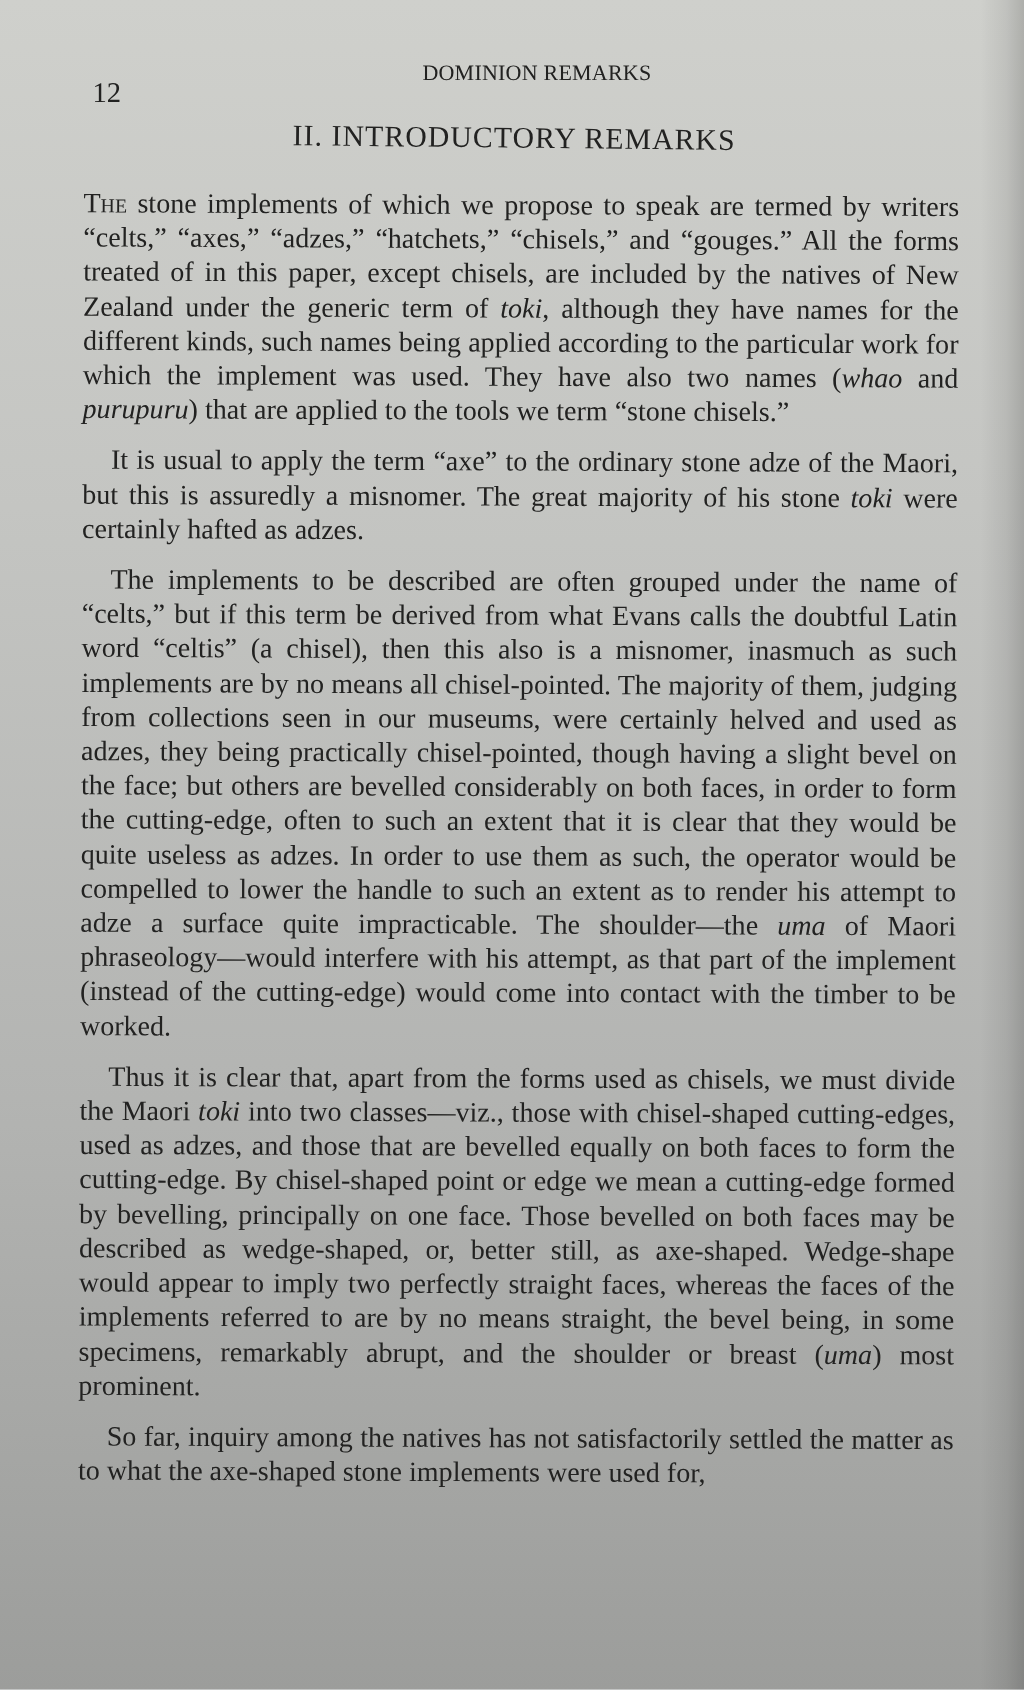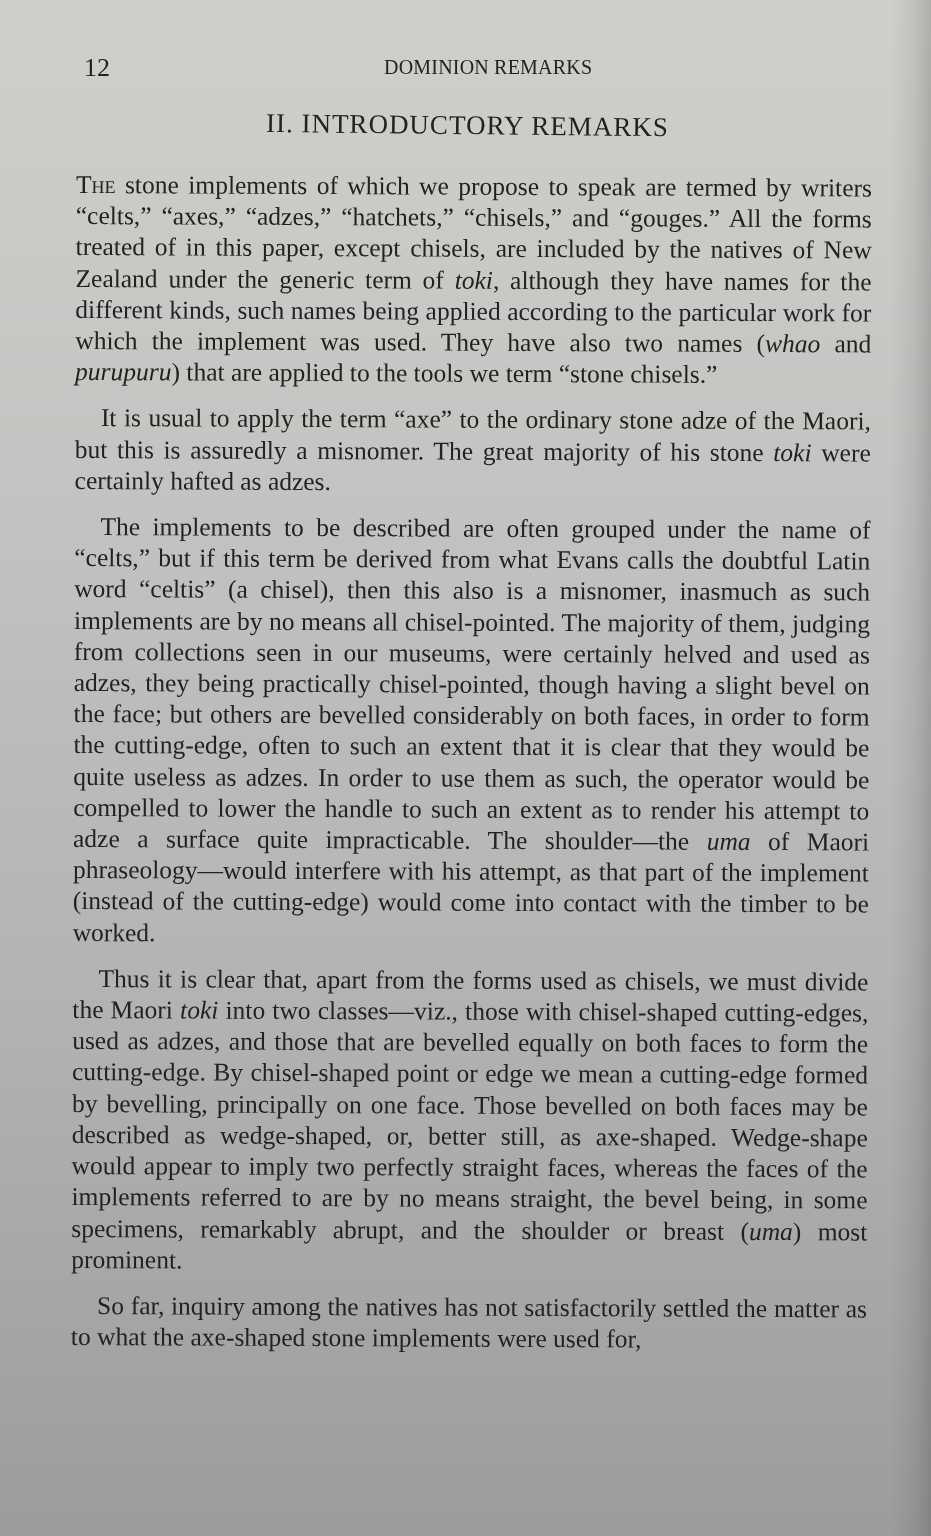--- a/index.html
+++ b/index.html
@@ -28,21 +28,21 @@
       top: 50px;
       width: 800px;
     }
     .running-head {
       position: relative;
       height: 34px;
     }
     .page-number {
       position: absolute;
       left: 8px;
-      top: 3px;
+      top: 20px;
       font-size: 26px;
       letter-spacing: 0px;
     }
     .running-title {
       position: absolute;
       left: 308px;
       top: 6px;
       font-size: 20px;
       letter-spacing: 0.2px;
     }

